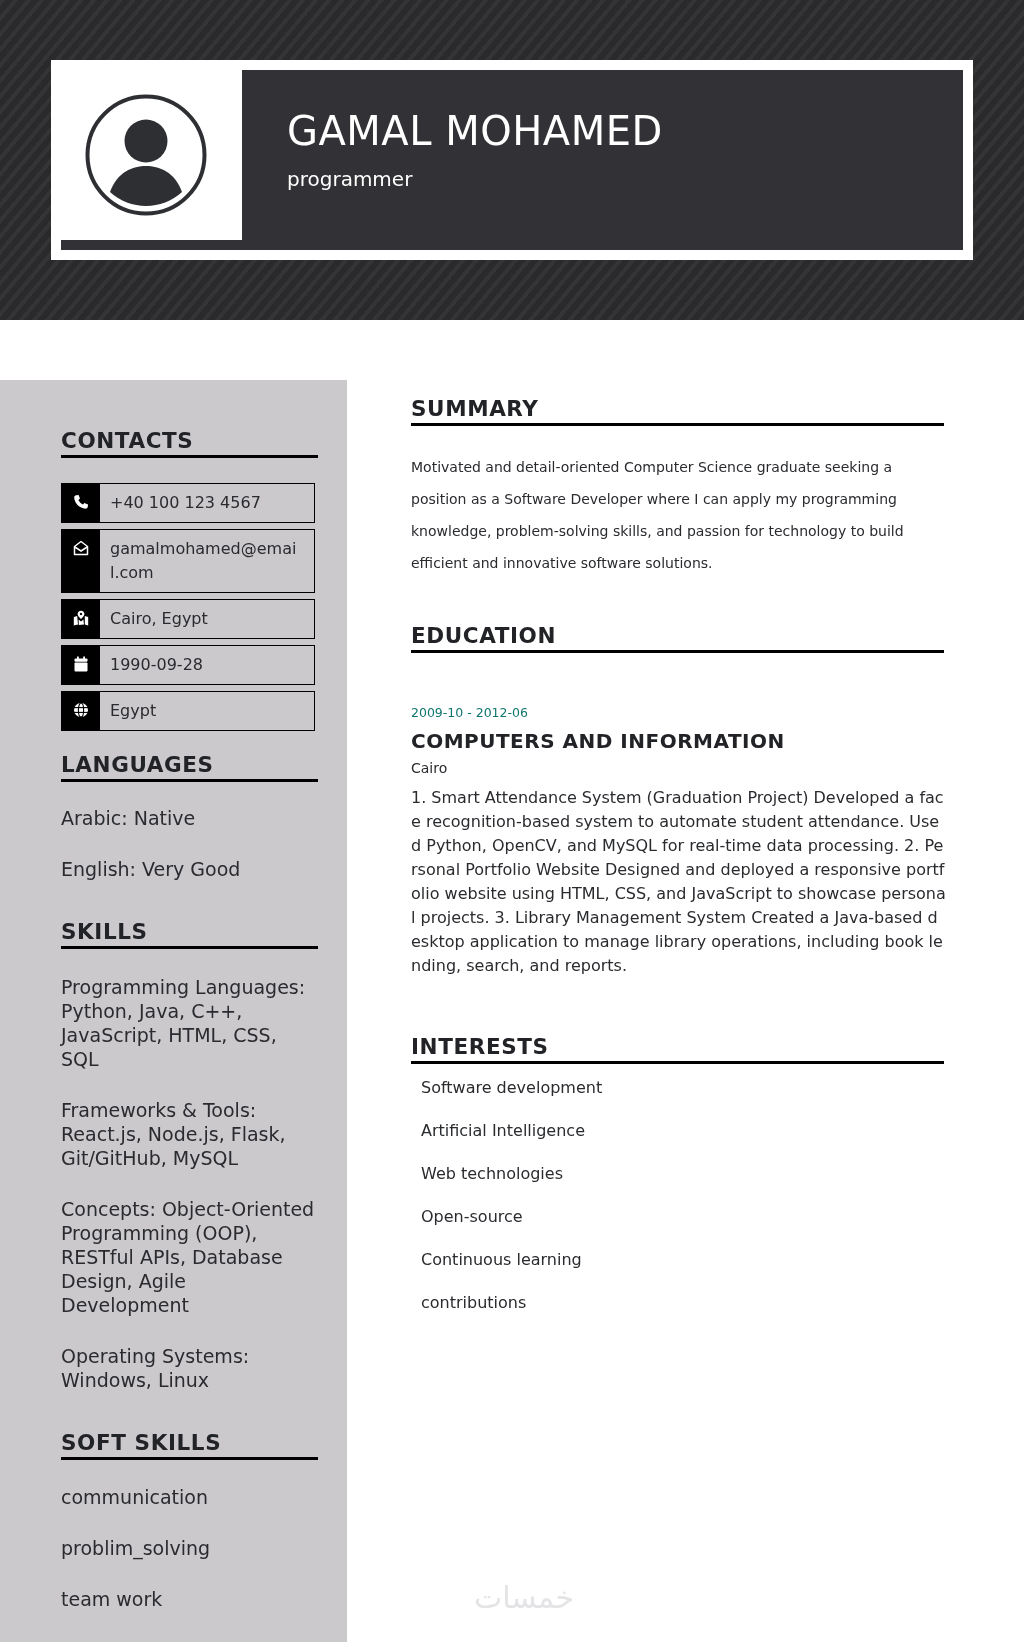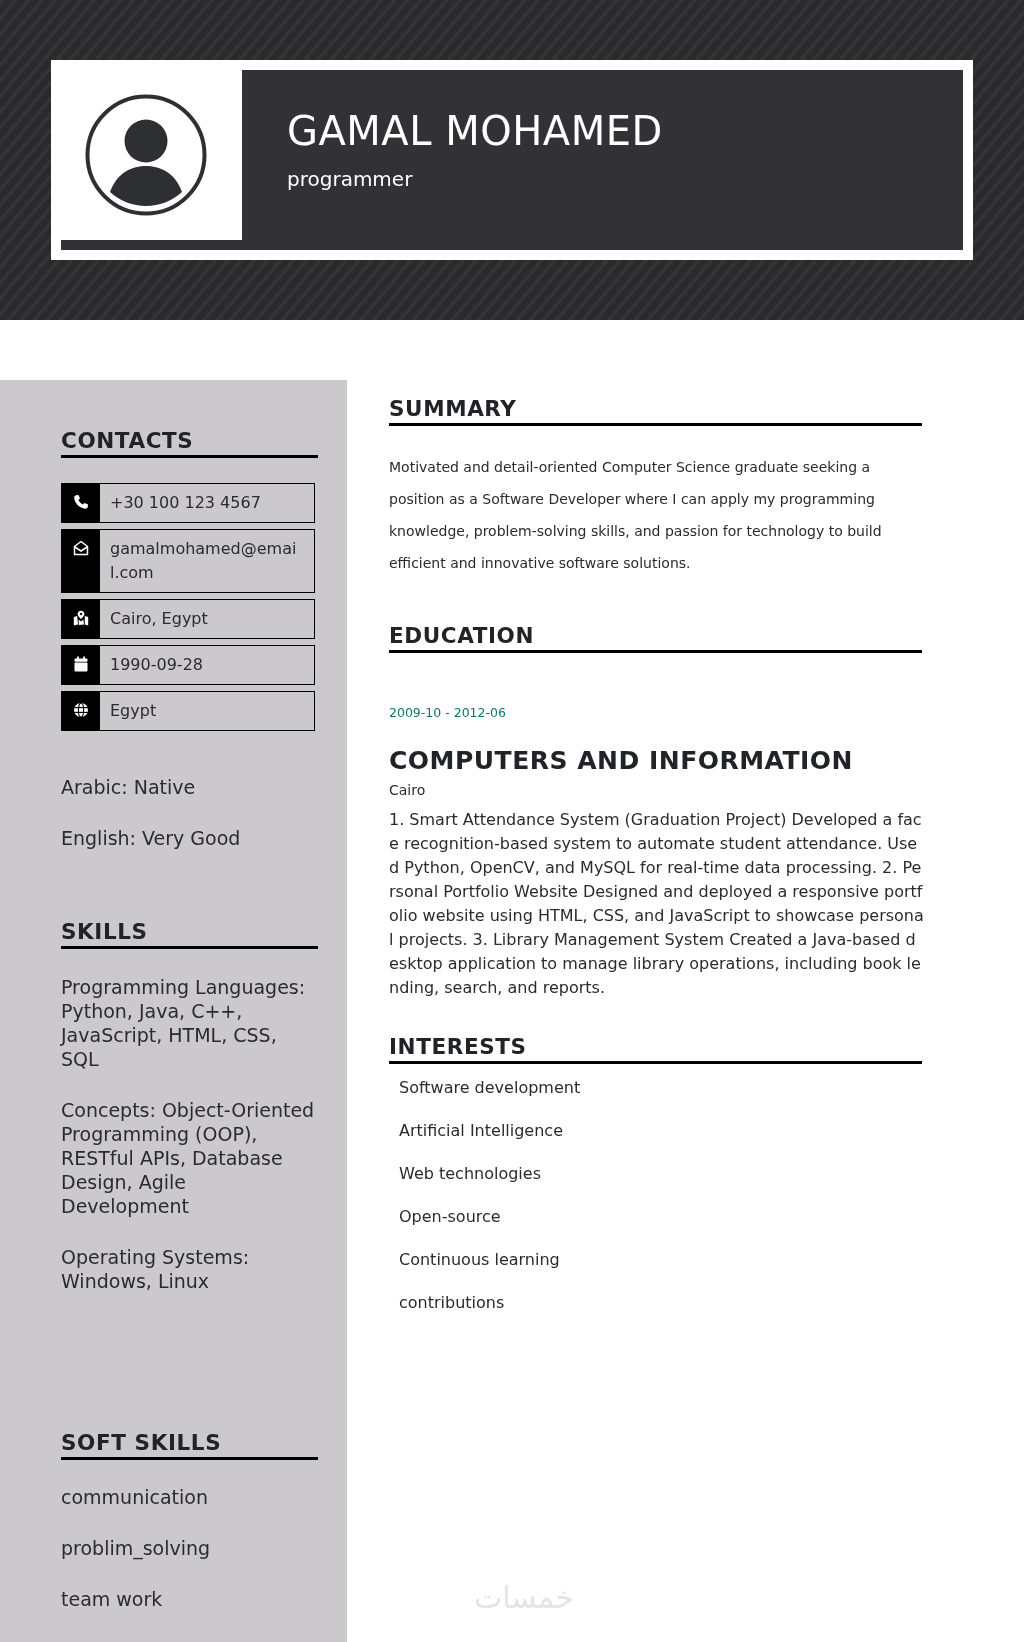--- a/index.html
+++ b/index.html
@@ -56,24 +56,24 @@
   .contact-icon svg { width: 16px; height: 16px; display: block; }
   .contact-text {
     padding: 7px 10px 7px 10px; font-size: 16px; line-height: 24px; color: #2a2b2f;
     word-break: break-all;
   }
   .side-item { font-size: 19px; color: #2a2b2f; line-height: 24px; margin-top: 27px; }
   .side-item.first { margin-top: 24px; }
   .skill-item { font-size: 19px; color: #2a2b2f; line-height: 24px; margin-top: 16px; }
   .skill-item + .skill-item { margin-top: 27px; }
 
-  .main-section { position: absolute; left: 389px; width: 533px; }
+  .main-section { position: absolute; left: 411px; width: 533px; }
   .summary-text { margin-top: 25px; font-size: 14px; line-height: 32px; color: #2a2b2f; }
   .edu-date { margin-top: 52px; font-size: 12.5px; color: #0f766e; }
-  .edu-title { margin-top: 26px; font-size: 25px; font-weight: bold; color: #222327; letter-spacing: 0.5px; }
+  .edu-title { margin-top: 9px; font-size: 20px; font-weight: bold; color: #222327; letter-spacing: 0.5px; }
   .edu-place { margin-top: 7px; font-size: 14px; color: #2a2b2f; }
   .edu-desc { margin-top: 10px; font-size: 16px; line-height: 24px; color: #2a2b2f; word-break: break-all; width: 535px; }
   .interest-list { margin-top: 14px; padding-left: 10px; }
   .interest-item { font-size: 16px; color: #2a2b2f; line-height: 20px; margin-bottom: 23px; }
 
   .watermark {
     position: absolute; left: 448px; top: 1580px; width: 126px; height: 34px;
     color: #e4e4e6; font-size: 30px; text-align: right;
   }
 </style>
@@ -96,21 +96,21 @@
 
 <div class="side-section" style="top:395px;margin-top:32px;">
   <div class="section-h">CONTACTS</div>
   <div class="contact-list">
     <div class="contact-item">
       <div class="contact-icon">
         <svg viewBox="0 0 16 16">
             <path d="M3.2 1.2 L5.6 1 L7 4.6 L5.4 6 C6.2 7.8 8.2 9.8 10 10.6 L11.4 9 L15 10.4 L14.8 12.8 C14.6 14 13.6 14.8 12.4 14.8 C6.6 14.4 1.6 9.4 1.2 3.6 C1.2 2.4 2 1.4 3.2 1.2 Z" fill="#fff"></path>
           </svg>
       </div>
-      <div class="contact-text">+30 100 123 4567</div>
+      <div class="contact-text">+40 100 123 4567</div>
     </div>
     <div class="contact-item">
       <div class="contact-icon">
         <svg viewBox="0 0 16 16">
             <path d="M1.5 6.5 L8 1.5 L14.5 6.5 L14.5 14.5 L1.5 14.5 Z" fill="none" stroke="#fff" stroke-width="1.5" stroke-linejoin="round"></path>
             <path d="M1.8 7 L8 11 L14.2 7" fill="none" stroke="#fff" stroke-width="1.5"></path>
           </svg>
       </div>
       <div class="contact-text">gamalmohamed@email.com</div>
     </div>
@@ -142,27 +142,29 @@
             <line x1="1" y1="5.6" x2="15" y2="5.6" stroke="#000" stroke-width="1.1"></line>
             <line x1="1" y1="10.4" x2="15" y2="10.4" stroke="#000" stroke-width="1.1"></line>
           </svg>
       </div>
       <div class="contact-text">Egypt</div>
     </div>
   </div>
 </div>
 
 <div class="side-section" style="top:751px;">
+  <div class="section-h">LANGUAGES</div>
   <div class="side-item first">Arabic: Native</div>
   <div class="side-item">English: Very Good</div>
 </div>
 
 <div class="side-section" style="top:918px;">
   <div class="section-h">SKILLS</div>
   <div class="skill-item" style="margin-top:26px;">Programming Languages: Python, Java, C++, JavaScript, HTML, CSS, SQL</div>
+  <div class="skill-item">Frameworks &amp; Tools: React.js, Node.js, Flask, Git/GitHub, MySQL</div>
   <div class="skill-item">Concepts: Object-Oriented Programming (OOP), RESTful APIs, Database Design, Agile Development</div>
   <div class="skill-item">Operating Systems: Windows, Linux</div>
 </div>
 
 <div class="side-section" style="top:1429px;">
   <div class="section-h">SOFT SKILLS</div>
   <div class="side-item first" style="margin-top:25px;">communication</div>
   <div class="side-item">problim_solving</div>
   <div class="side-item">team work</div>
 </div>

